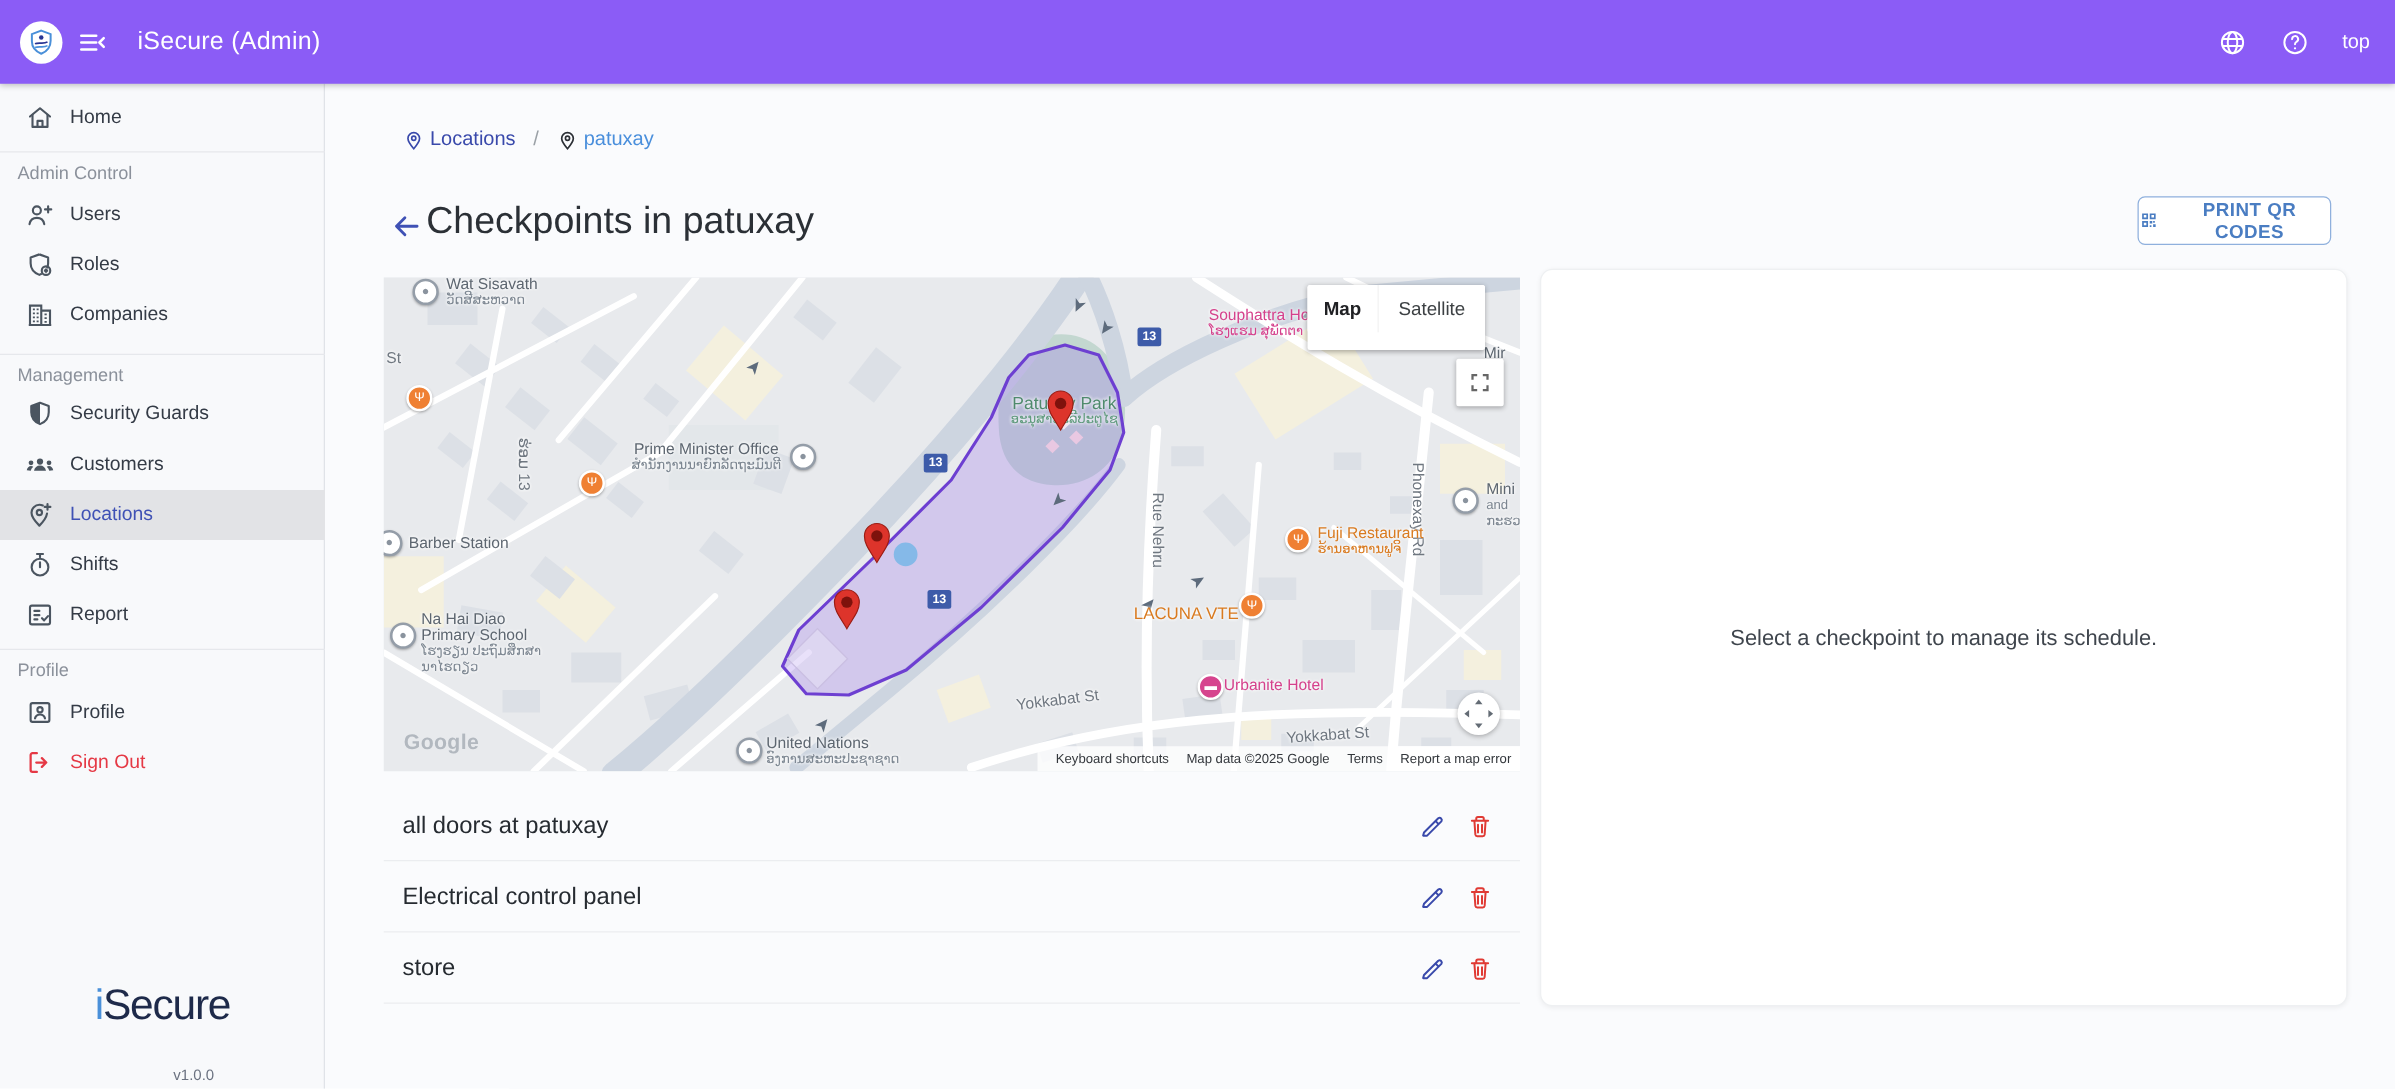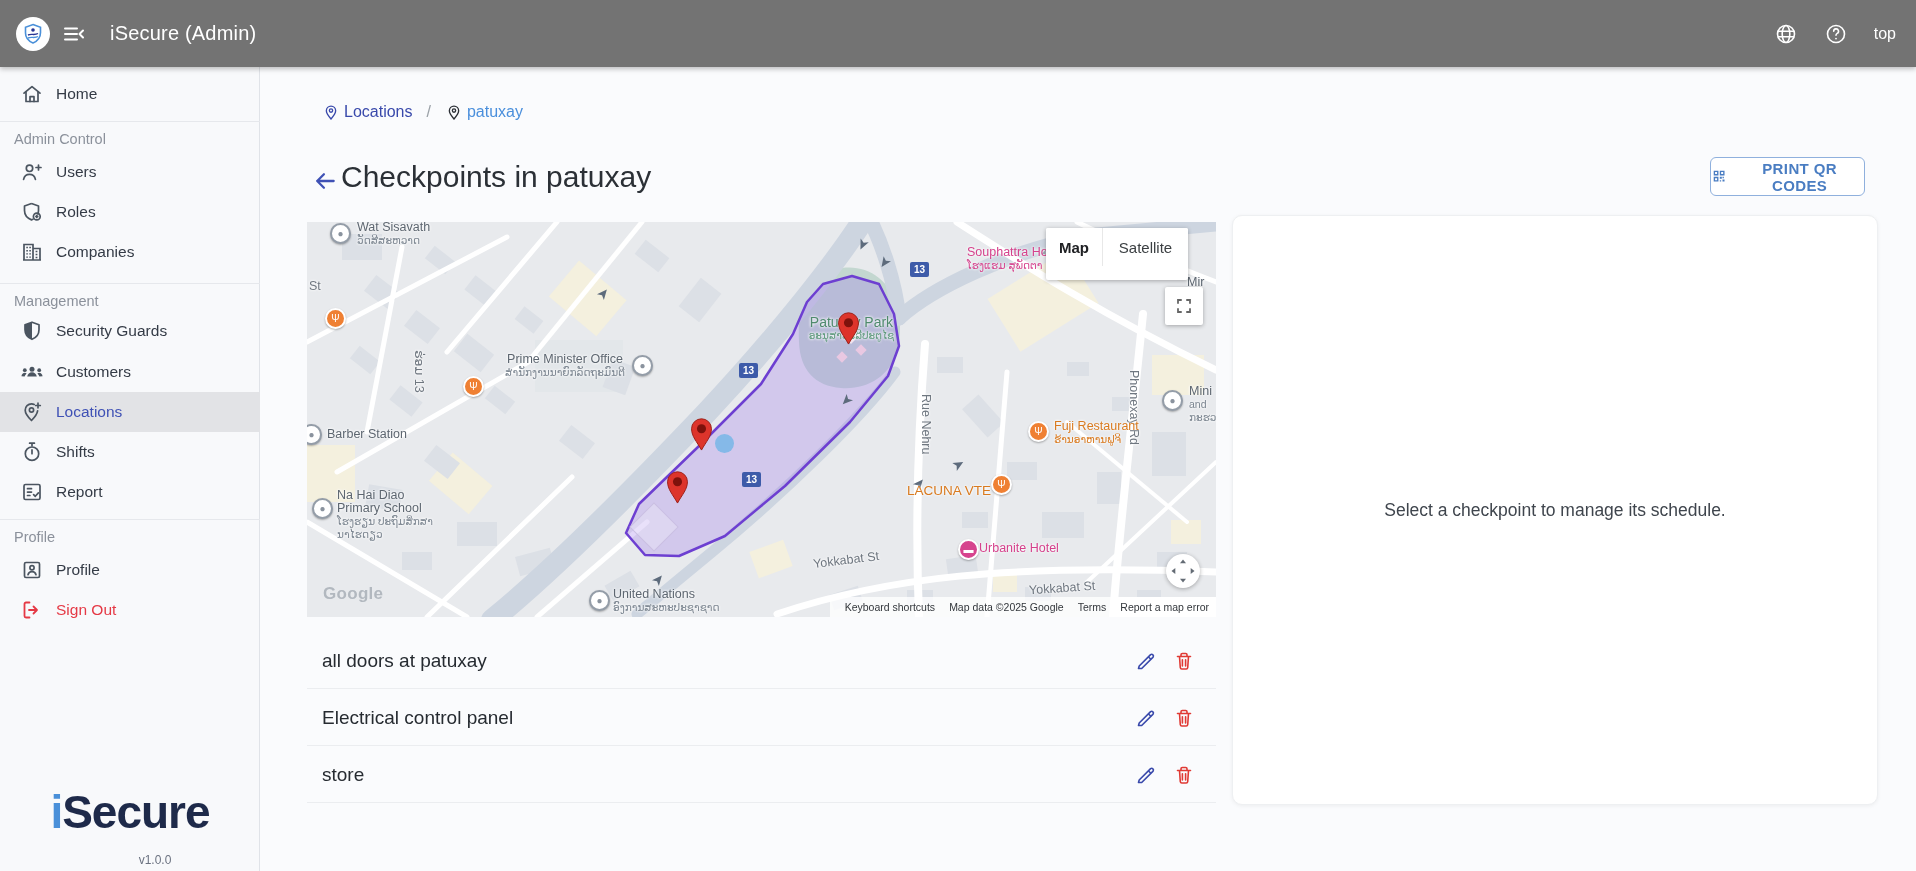--- a/index.html
+++ b/index.html
@@ -1,39 +1,39 @@
 <!DOCTYPE html>
 <html><head>
 <meta charset="utf-8">
 <style>
   * { margin:0; padding:0; box-sizing:border-box; }
   html,body { width:1916px; height:871px; overflow:hidden; font-family:"Liberation Sans","DejaVu Sans",sans-serif; background:#fff; }
   .app { position:relative; width:1916px; height:871px; }
 
   
-  .navbar { position:absolute; left:0; top:0; width:1916px; height:67px; background:#737373; box-shadow:0 2px 5px rgba(0,0,0,.25); z-index:50; }
+  .navbar { position:absolute; left:0; top:0; width:1916px; height:67px; background:#8b5cf6; box-shadow:0 2px 5px rgba(0,0,0,.25); z-index:50; }
   .logo-circle { position:absolute; left:16px; top:17px; width:34px; height:34px; background:#fff; border-radius:50%; display:flex; align-items:center; justify-content:center; }
   .menu-btn { position:absolute; left:62px; top:22px; width:24px; height:24px; color:#fff; cursor:pointer; }
   .nav-title { position:absolute; left:110px; top:0; height:67px; display:flex; align-items:center; color:#fff; font-size:20px; letter-spacing:.2px; }
   .nav-right { position:absolute; right:20px; top:0; height:67px; display:flex; align-items:center; gap:26px; color:#fff; }
   .nav-icon { width:24px; height:24px; color:#fff; cursor:pointer; }
   .nav-top-link { font-size:16px; color:#fff; cursor:pointer; }
 
   
   .sidebar { position:absolute; left:0; top:67px; width:260px; height:804px; background:#f8f9fb; border-right:1px solid #e0e3e8; z-index:40; }
   .side-item { position:absolute; left:0; width:260px; height:40px; cursor:pointer; }
   .side-item .si-icon { position:absolute; left:20px; top:8px; width:24px; height:24px; color:#4b5560; }
   .side-item .si-label { position:absolute; left:56px; top:0; height:40px; display:flex; align-items:center; font-size:15.5px; color:#343b46; }
   .side-item.active { background:#e2e3e6; }
   .side-item.active .si-label { color:#3f51b5; }
   .side-item.danger .si-icon, .side-item.danger .si-label { color:#e53945; }
   .side-divider { position:absolute; left:0; width:260px; height:0; border-top:1px solid #e6e8ec; }
   .side-section { position:absolute; left:14px; height:18px; font-size:14.5px; color:#8b919b; }
   .brand { position:absolute; left:0; width:260px; text-align:center; }
-  .brand-word { font-size:46px; font-weight:bold; letter-spacing:-1px; color:#1e2a4a; }
+  .brand-word { font-size:34px; font-weight:normal; letter-spacing:-1px; color:#1e2a4a; }
   .brand-word .brand-i { color:#4a90d9; }
   .brand-version { position:absolute; left:0; width:310px; text-align:center; font-size:12px; color:#6b7280; }
 
   
   .main { position:absolute; left:260px; top:67px; width:1656px; height:804px; background:#fafbfd; }
   .breadcrumb { position:absolute; left:62px; top:36px; display:flex; align-items:center; gap:8px; font-size:16px; }
   .crumb { display:flex; align-items:center; gap:4px; cursor:pointer; }
   .crumb-parent { color:#3949ab; }
   .crumb-current { color:#4a8fdc; }
   .crumb-sep { color:#9aa0a6; margin:0 6px; }

